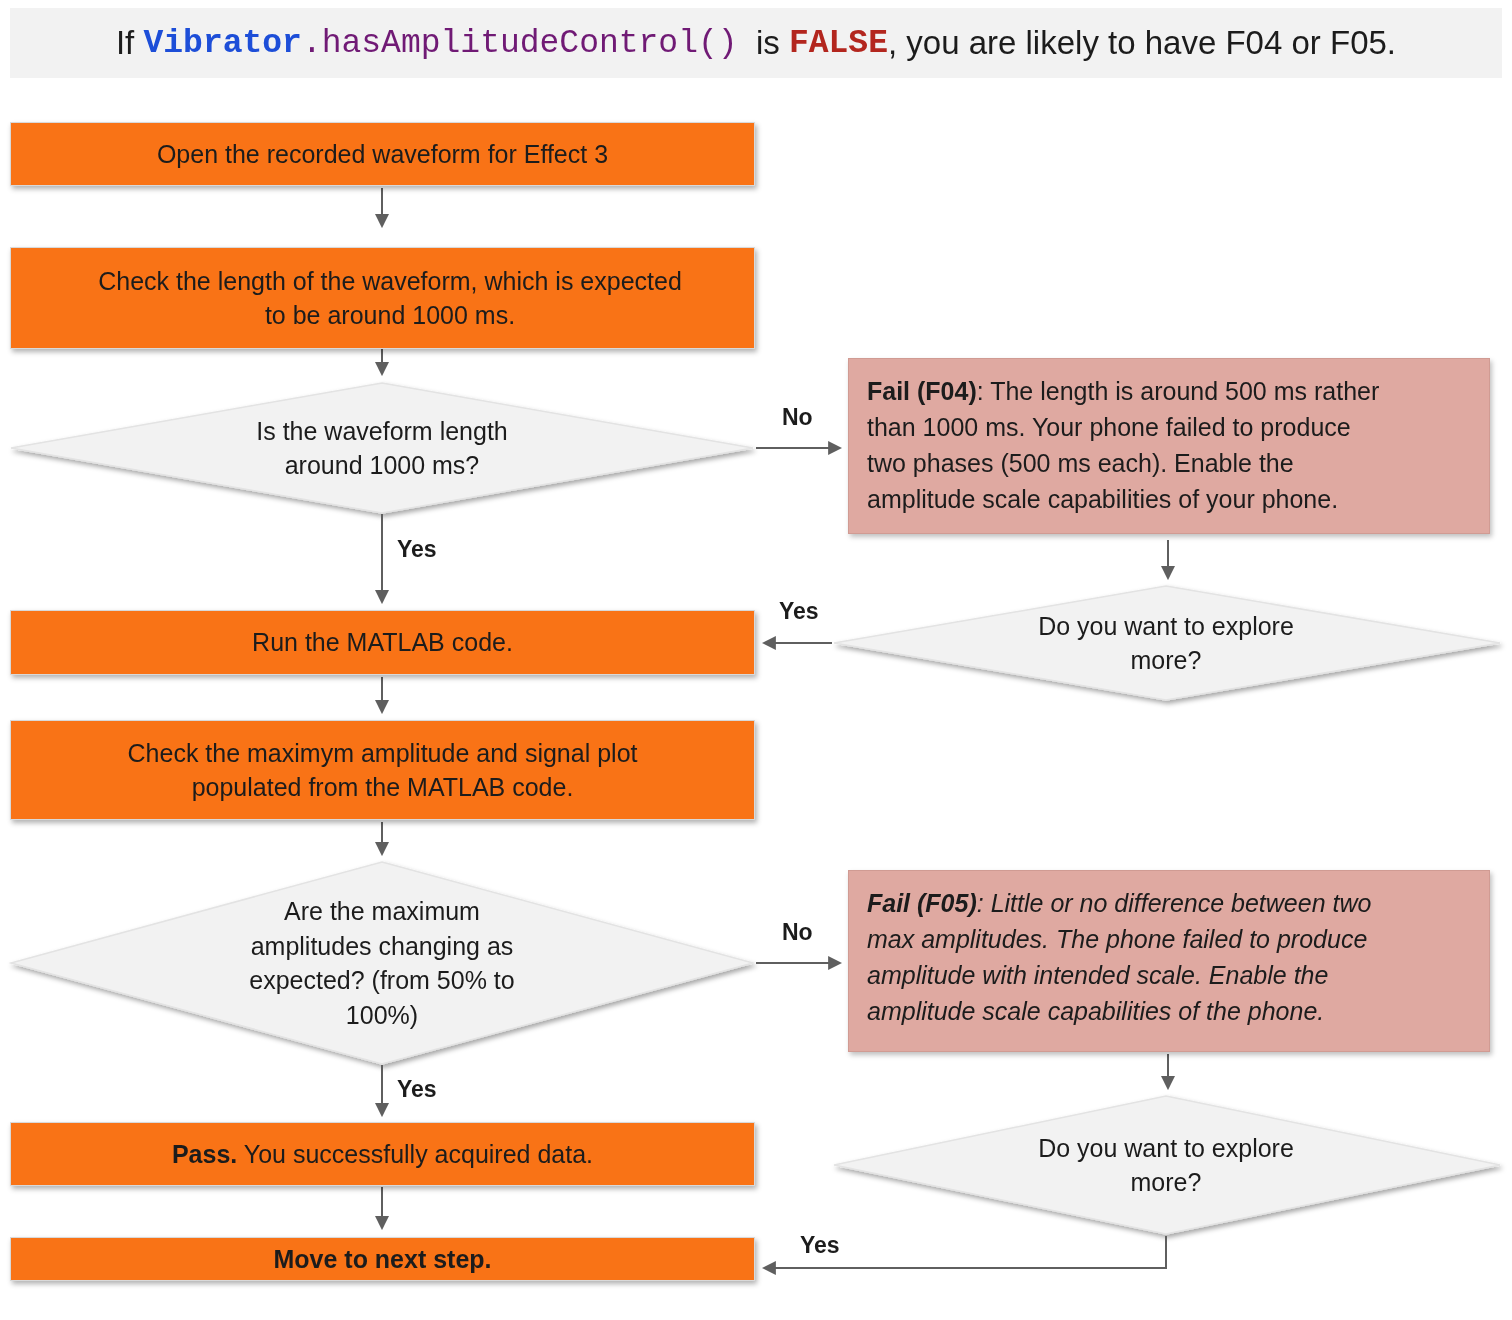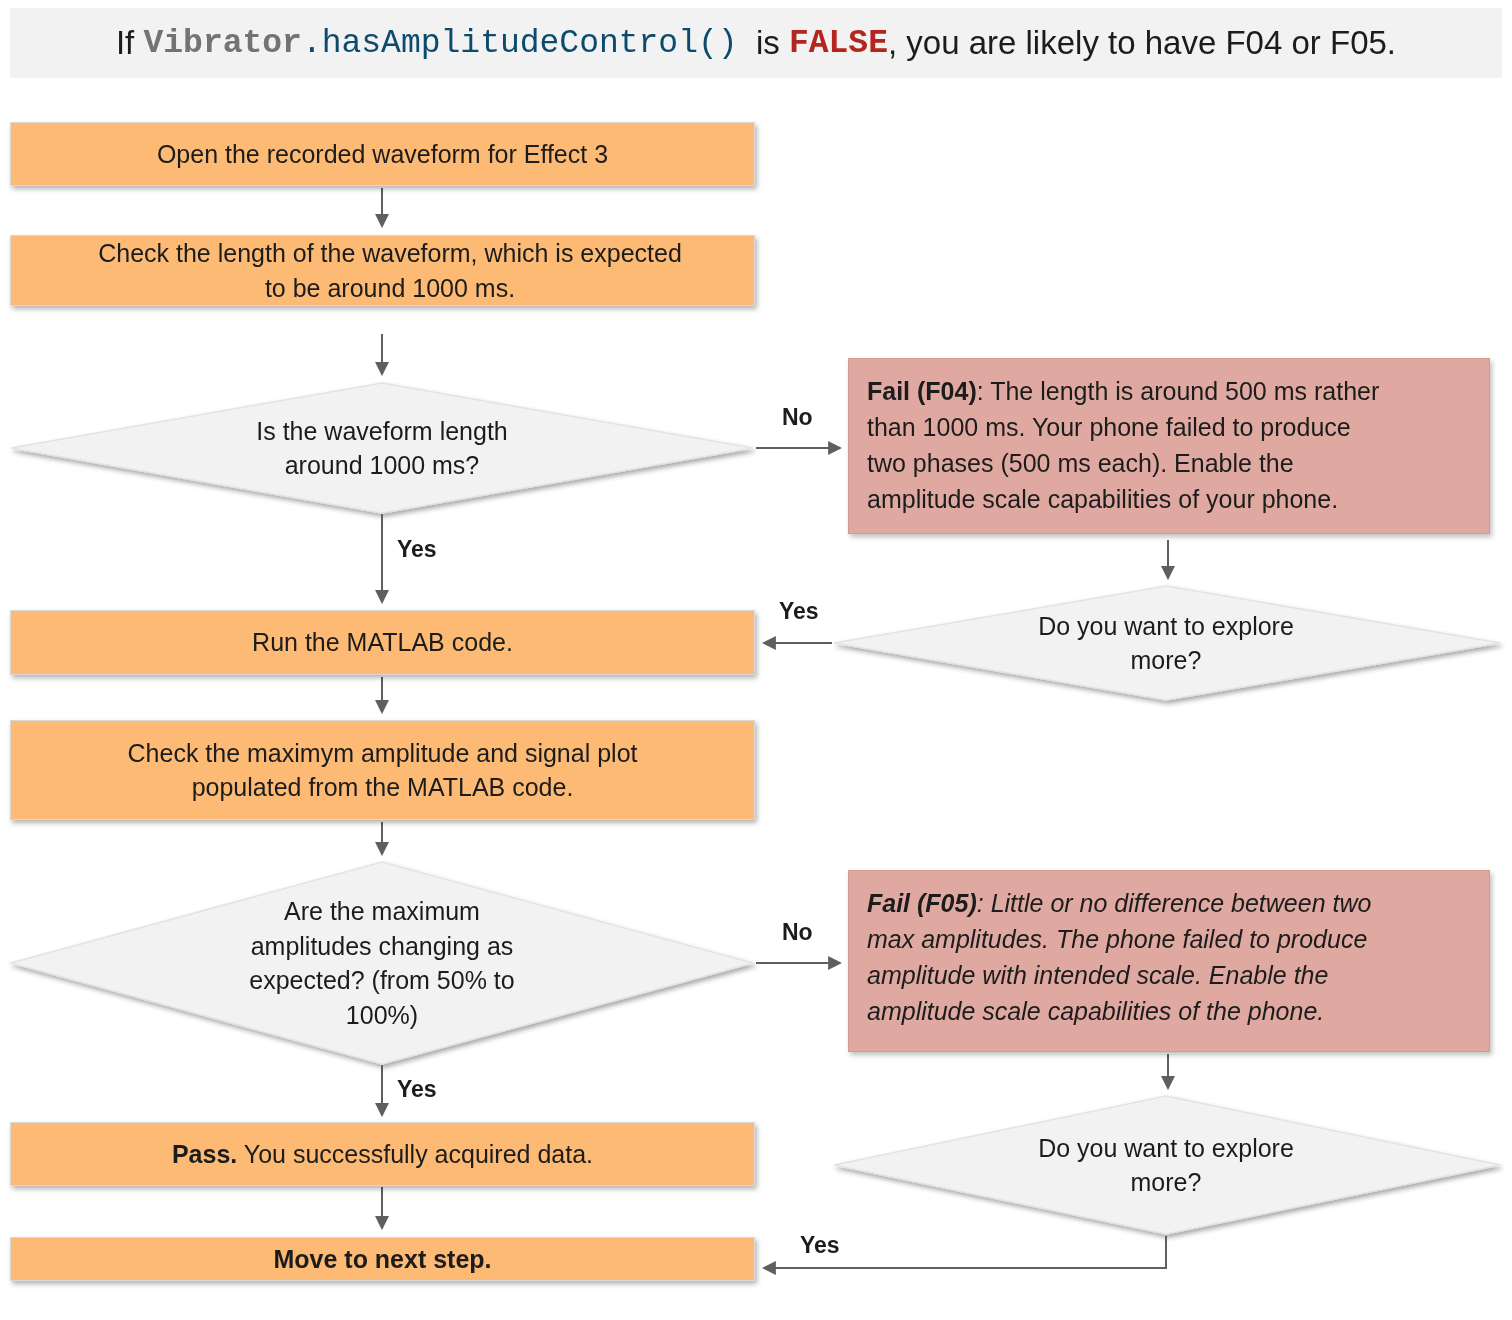--- a/index.html
+++ b/index.html
@@ -6,26 +6,26 @@
   .canvas {
     position:relative; width:1512px; height:1320px; background:#ffffff;
     font-family:"Liberation Sans", sans-serif; color:#1c1c1c; overflow:hidden;
   }
   .banner {
     position:absolute; left:10px; top:8px; width:1492px; height:70px;
     background:#f2f2f2; display:flex; align-items:center; justify-content:center;
     font-size:33px; white-space:pre;
   }
   .code { font-family:"Liberation Mono", monospace; }
-  .code-obj { color:#737373; font-weight:bold; }
-  .code-method { color:#0c4a6e; }
+  .code-obj { color:#1d4ed8; font-weight:bold; }
+  .code-method { color:#701a75; }
   .false-token { color:#b3261e; font-weight:bold; }
 
   .pbox {
-    position:absolute; left:10px; width:745px; background:#fdba74;
+    position:absolute; left:10px; width:745px; background:#f97316;
     border:1px solid #d9d9d9; box-shadow:2px 3px 5px rgba(0,0,0,0.30);
     display:flex; align-items:center; justify-content:center;
     text-align:center; font-size:25px; line-height:1.38; white-space:pre-line;
     box-sizing:border-box;
   }
   .fbox {
     position:absolute; left:848px; width:642px; background:#dfa9a1;
     border:1px solid #d09b93; box-shadow:2px 3px 5px rgba(0,0,0,0.25);
     font-size:25px; line-height:36px; padding:14px 18px;
     box-sizing:border-box; white-space:pre-line;
@@ -74,21 +74,21 @@
     <line class="conn" x1="382" y1="1065" x2="382" y2="1115" marker-end="url(#ah)"></line>
     <line class="conn" x1="1168" y1="1054" x2="1168" y2="1088" marker-end="url(#ah)"></line>
     <line class="conn" x1="382" y1="1187" x2="382" y2="1228" marker-end="url(#ah)"></line>
     <polyline class="conn" points="1166,1236 1166,1268 764,1268" marker-end="url(#ah)"></polyline>
   </svg>
 
   <div class="pbox" style="top:122px; height:64px;">
     <span>Open the recorded waveform for Effect 3</span>
   </div>
 
-  <div class="pbox" style="top:235px; height:71px;padding-left:15px;">
+  <div class="pbox" style="top:247px; height:102px;padding-left:15px;">
     <span>Check the length of the waveform, which is expected
 to be around 1000 ms.</span>
   </div>
 
   <div class="pbox" style="top:610px; height:65px;">
     <span>Run the MATLAB code.</span>
   </div>
 
   <div class="pbox" style="top:1122px; height:64px;">
     <span><b>Pass.</b><span> You successfully acquired data.</span></span>

